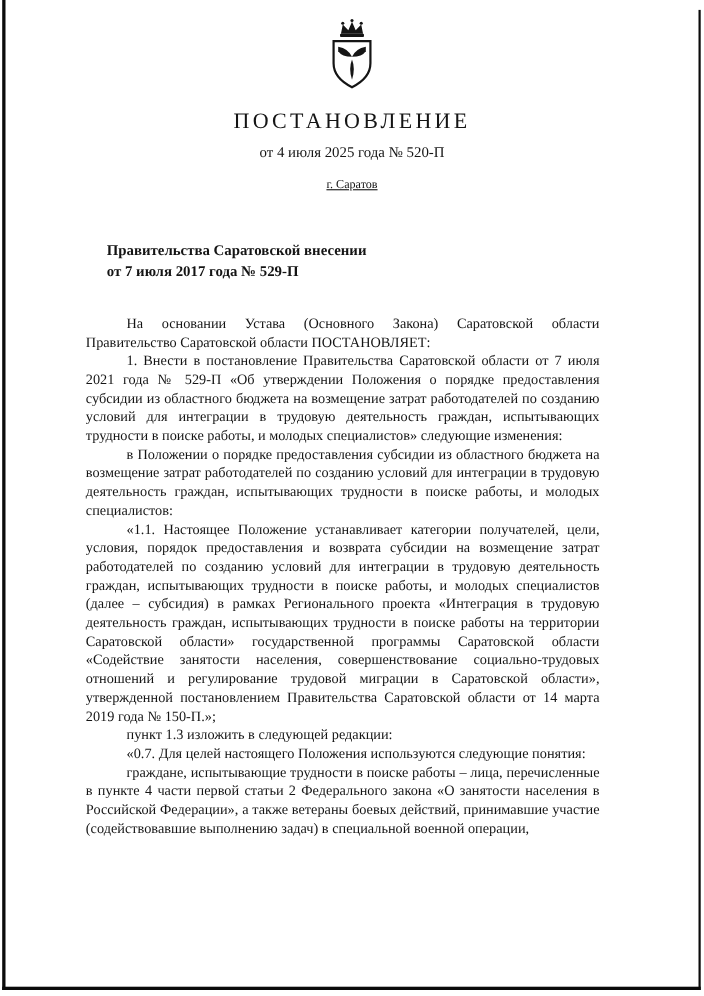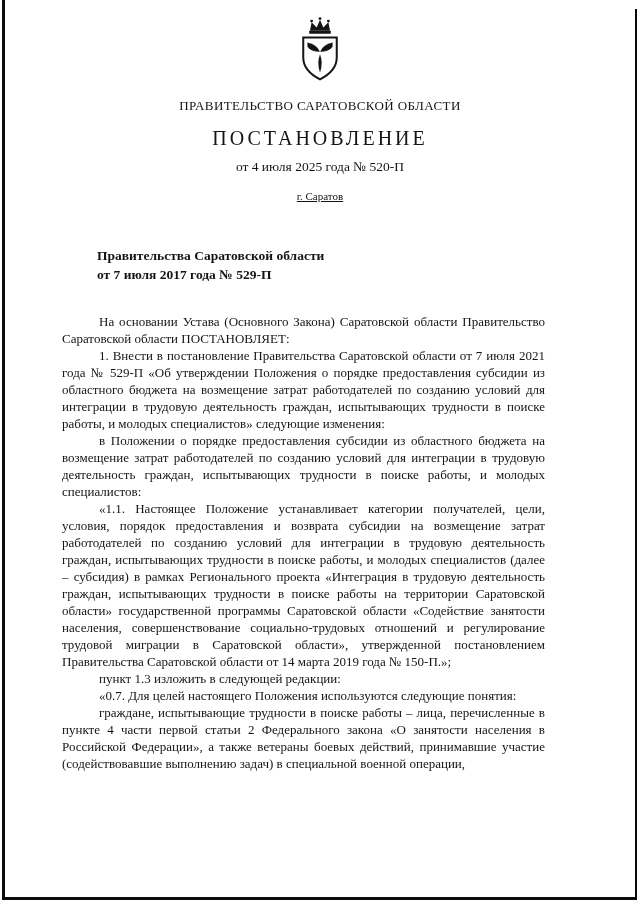--- a/index.html
+++ b/index.html
@@ -46,21 +46,21 @@
   .doc-title{
     margin-top:44px;
     padding:0 95px 0 97px;
     font-size:13.5px;
     font-weight:bold;
     line-height:19px;
   }
 
   .doc-body{
     margin-top:29px;
-    padding:0 95px 0 62px;
+    padding:0 95px 0 78px;
     font-size:13px;
     line-height:17px;
   }
   .doc-body p{
     margin:0;
     text-indent:37px;
     text-align:justify;
   }
 </style>
 </head>
@@ -84,28 +84,27 @@
         <rect x="17" y="20" width="26" height="3.5" rx="1" fill="#151515"></rect>
 
         <path d="M10 28 H50 V52 Q50 68 30 78 Q10 68 10 52 Z" fill="#ffffff" stroke="#151515" stroke-width="2.4"></path>
 
         <path d="M15 34 Q26 36 30 45 Q19 45 15 39 Z" fill="#151515"></path>
         <path d="M45 34 Q34 36 30 45 Q41 45 45 39 Z" fill="#151515"></path>
         <path d="M30 48 Q34 58 30 70 Q26 58 30 48 Z" fill="#151515"></path>
       </svg>
     </div>
 
-    <div class="org">ПРАВИТЕЛЬСТВО САРАТОВСКОЙ ОБЛАСТИ</div>
     <div class="doc-type">ПОСТАНОВЛЕНИЕ</div>
     <div class="date-line">от 4 июля 2025 года № 520-П</div>
     <div class="city">г. Саратов</div>
   </header>
 
   <section class="doc-title">
-    <div>Правительства Саратовской области</div>
+    <div>Правительства Саратовской внесении</div>
     <div>от 7 июля 2017 года № 529-П</div>
   </section>
 
   <section class="doc-body">
     <p>На основании Устава (Основного Закона) Саратовской области Правительство Саратовской области ПОСТАНОВЛЯЕТ:</p>
     <p>1. Внести в постановление Правительства Саратовской области от 7 июля 2021 года № 529-П «Об утверждении Положения о порядке предоставления субсидии из областного бюджета на возмещение затрат работодателей по созданию условий для интеграции в трудовую деятельность граждан, испытывающих трудности в поиске работы, и молодых специалистов» следующие изменения:</p>
     <p>в Положении о порядке предоставления субсидии из областного бюджета на возмещение затрат работодателей по созданию условий для интеграции в трудовую деятельность граждан, испытывающих трудности в поиске работы, и молодых специалистов:</p>
     <p>«1.1. Настоящее Положение устанавливает категории получателей, цели, условия, порядок предоставления и возврата субсидии на возмещение затрат работодателей по созданию условий для интеграции в трудовую деятельность граждан, испытывающих трудности в поиске работы, и молодых специалистов (далее – субсидия) в рамках Регионального проекта «Интеграция в трудовую деятельность граждан, испытывающих трудности в поиске работы на территории Саратовской области» государственной программы Саратовской области «Содействие занятости населения, совершенствование социально-трудовых отношений и регулирование трудовой миграции в Саратовской области», утвержденной постановлением Правительства Саратовской области от 14 марта 2019 года № 150-П.»;</p>
     <p>пункт 1.3 изложить в следующей редакции:</p>
     <p>«0.7. Для целей настоящего Положения используются следующие понятия:</p>

